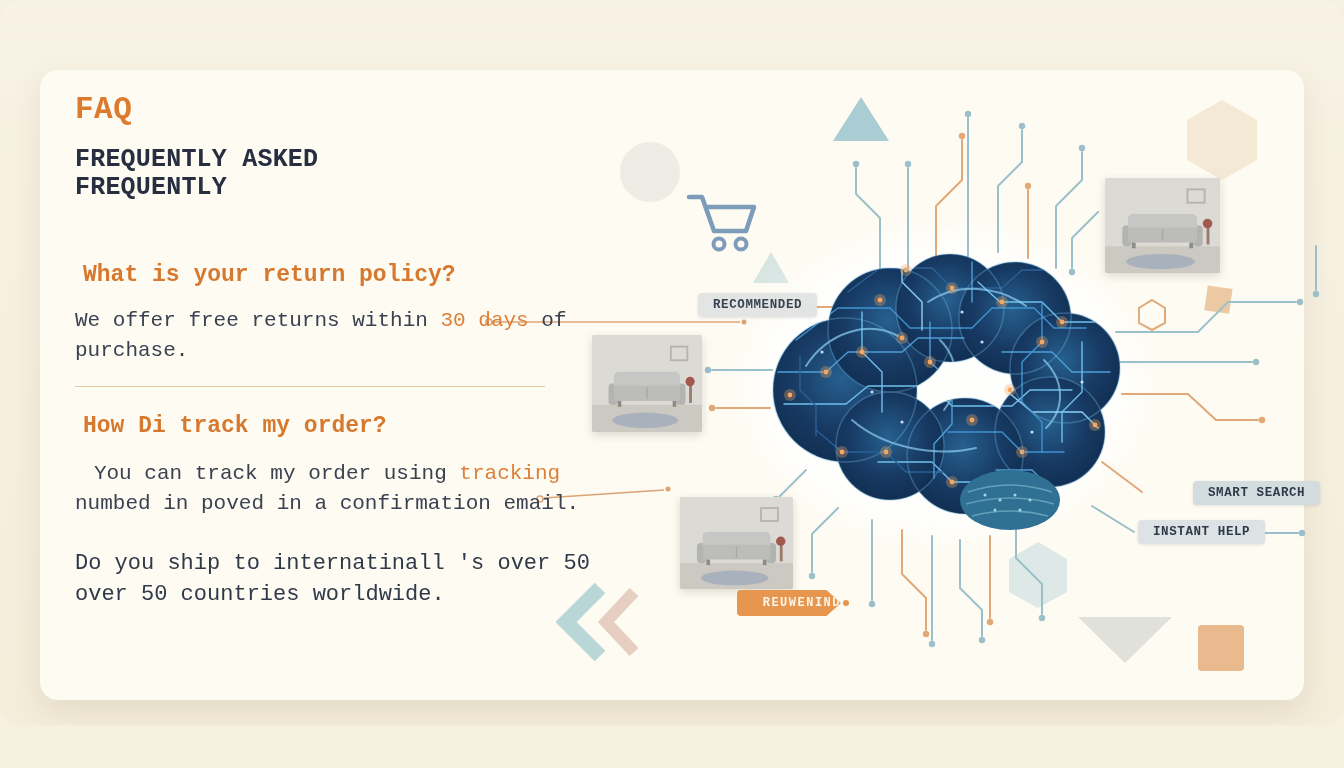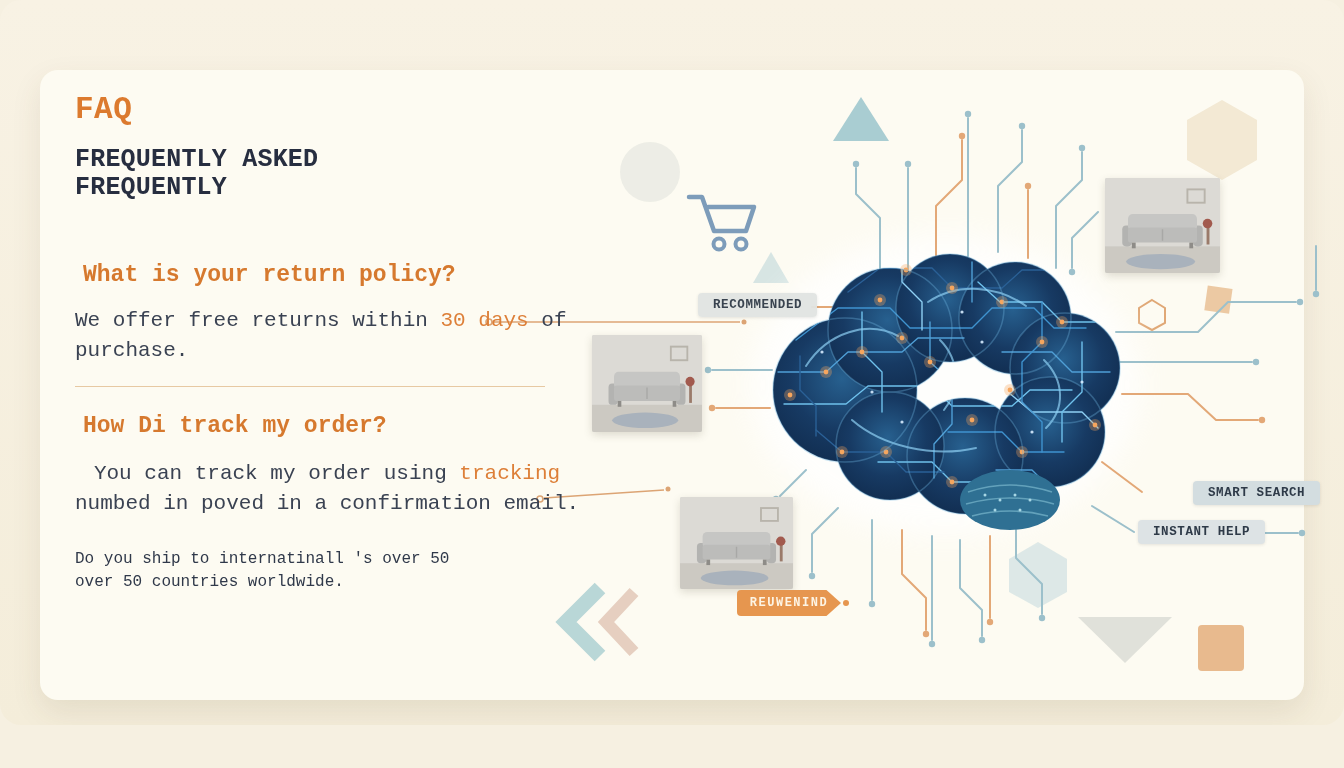--- a/index.html
+++ b/index.html
@@ -9,27 +9,27 @@
   .overlay{position:absolute;z-index:3;}
   
   .eyebrow{position:absolute;left:75px;top:92px;font-size:31px;font-weight:bold;color:#dc7a2e;letter-spacing:.5px;}
   .title{position:absolute;left:75px;top:146px;font-size:25px;font-weight:bold;color:#272e40;line-height:1.13;letter-spacing:.2px;}
   .question{position:absolute;left:75px;font-size:23px;font-weight:bold;color:#d6792e;margin-left:8px;}
   .q1{top:262px;} .q2{top:413px;}
   .answer{position:absolute;left:75px;font-size:21px;color:#3a4252;line-height:1.45;}
   .a1{top:306px;} .a2{top:459px;text-align:center;}
   .hl{color:#dd7f38;}
   .divider{position:absolute;left:75px;top:386px;width:470px;height:0;border-top:1.5px solid #e7c9a3;}
-  .q3text{position:absolute;left:75px;top:548px;font-size:16px;font-weight:500;color:#30394a;line-height:1.42;}
+  .q3text{position:absolute;left:75px;top:548px;font-size:22px;font-weight:500;color:#30394a;line-height:1.42;}
   
   .pill{position:absolute;padding:5px 15px;border-radius:4px;font-size:12.5px;font-weight:bold;letter-spacing:.6px;color:#39434f;box-shadow:0 1px 3px rgba(60,60,60,.12);}
   .pill-recommended{left:698px;top:293px;background:rgba(224,228,226,.95);}
   .pill-smart{left:1145px;top:481px;background:#d3dde0;color:#2e3a48;margin-left:48px;}
   .pill-instant{left:1138px;top:520px;background:#dde3e5;color:#2e3a48;}
-  .tag{position:absolute;left:737px;top:590px;width:104px;height:26px;background:#e6964f;color:#fdf4e4;font-size:12px;font-weight:bold;letter-spacing:1.5px;line-height:26px;text-align:center;clip-path:polygon(0 0,86% 0,100% 50%,86% 100%,0 100%);border-radius:4px;}
+  .tag{position:absolute;left:737px;top:590px;width:104px;height:26px;background:#e6964f;color:#fdf4e4;font-size:12px;font-weight:bold;letter-spacing:1.5px;line-height:26px;text-align:right;clip-path:polygon(0 0,86% 0,100% 50%,86% 100%,0 100%);border-radius:4px;}
   .photo{position:absolute;border-radius:2px;box-shadow:0 3px 8px rgba(80,70,50,.18);overflow:hidden;background:#d9d8d3;}
   .photo svg{display:block;width:100%;height:100%;}
   .photo1{left:1105px;top:178px;width:115px;height:95px;}
   .photo2{left:592px;top:335px;width:110px;height:97px;}
   .photo3{left:680px;top:497px;width:113px;height:92px;}
   .cart{position:absolute;left:683px;top:183px;width:84px;height:80px;}
 </style>
 </head>
 <body>
 

